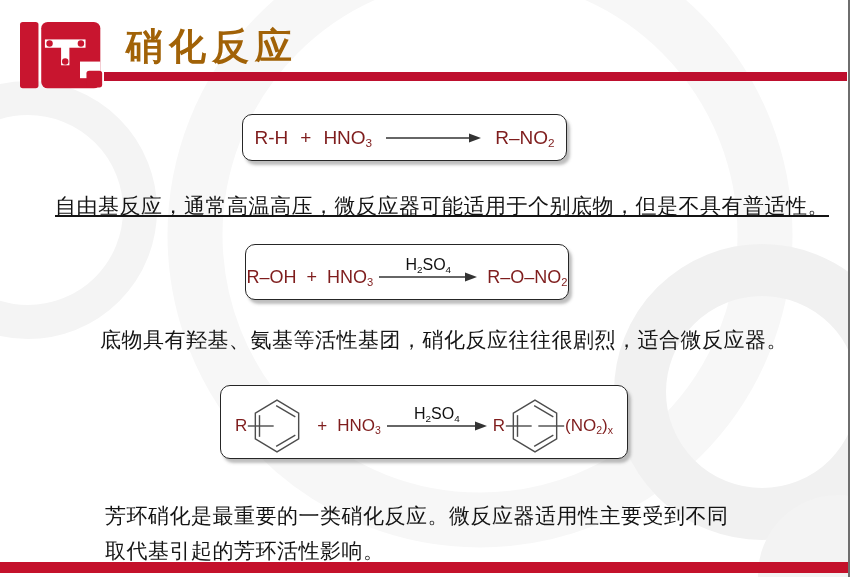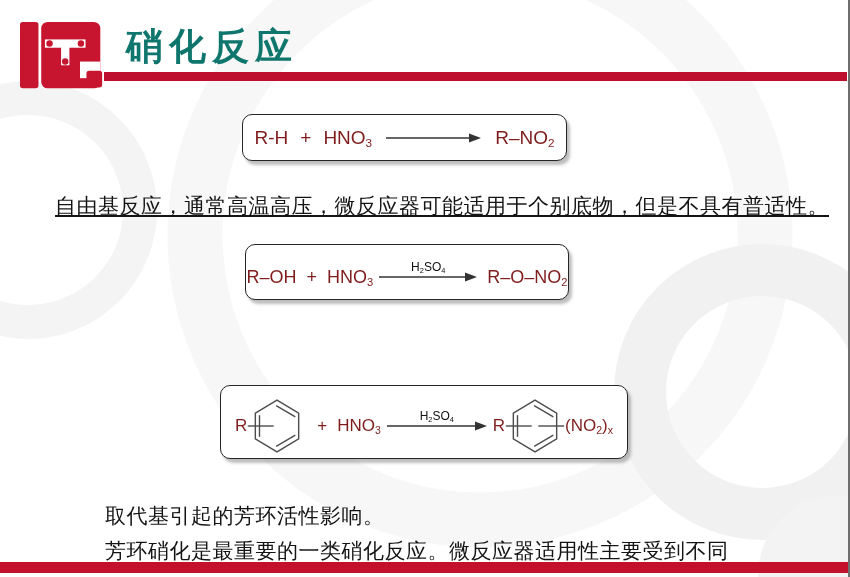--- a/index.html
+++ b/index.html
@@ -9,21 +9,21 @@
     background:#ffffff;
     overflow:hidden;
     font-family:"Liberation Serif","DejaVu Serif",serif;
   }
   
   #watermark{position:absolute;inset:0;z-index:0;pointer-events:none;}
   
   #logo{position:absolute;left:8px;top:8px;width:96px;height:85px;z-index:2;}
   #page-title{
     position:absolute;left:126px;top:22px;z-index:2;
-    font-size:37px;font-weight:700;color:#0f766e;letter-spacing:6px;margin:0;
+    font-size:37px;font-weight:700;color:#a16207;letter-spacing:6px;margin:0;
     font-family:"Liberation Serif","DejaVu Serif",serif;
   }
   #title-underline{
     position:absolute;left:104px;top:72px;width:743px;height:9px;
     background:#be0f2e;z-index:2;
   }
   
   .eq-box{
     position:absolute;z-index:2;background:#fff;
     border:1.6px solid #262626;border-radius:10px;
@@ -32,21 +32,21 @@
   }
   .chem{font-family:"Liberation Sans","DejaVu Sans",sans-serif;color:#7f1d1d;}
   .t19{font-size:19px;}
   .t18{font-size:18px;}
   .t17{font-size:17px;}
   .sb{font-size:0.62em;position:relative;top:0.28em;}
   .gap6{width:6px;}.gap10{width:10px;}.gap12{width:12px;}.gap14{width:14px;}
   .arrow{position:relative;display:flex;align-items:center;}
   .cat{
     position:absolute;left:50%;transform:translateX(-50%);bottom:9px;
-    font-size:12px;white-space:nowrap;
+    font-size:16px;white-space:nowrap;
     font-family:"Liberation Sans","DejaVu Sans",sans-serif;color:#111;
   }
   #eq-box-1{left:242px;top:114px;width:323px;height:45px;}
   #eq-box-2{left:245px;top:244px;width:324px;height:56px;padding-top:10px;box-sizing:border-box;}
   #eq-box-3{left:220px;top:385px;width:408px;height:74px;padding-top:8px;box-sizing:border-box;}
   
   .para{
     position:absolute;z-index:2;color:#141414;
     font-size:21px;white-space:nowrap;letter-spacing:0.5px;
   }
@@ -119,20 +119,21 @@
       <span class="cat"><span>H</span><span class="sb">2</span><span>SO</span><span class="sb">4</span></span>
       <svg width="98" height="12" viewBox="0 0 98 12">
         <line x1="0" y1="6" x2="87" y2="6" stroke="#333" stroke-width="1.6"></line>
         <polygon points="98,6 86,1.6 86,10.4" fill="#333"></polygon>
       </svg>
     </span>
     <span class="gap10"></span>
     <span class="chem t18"><span>R–O–NO</span><span class="sb">2</span></span>
   </div>
 
+  <div id="para-2" class="para">底物具有羟基、氨基等活性基团，硝化反应往往很剧烈，适合微反应器。</div>
 
   <div id="eq-box-3" class="eq-box">
     <span class="chem t17">R</span>
     <svg width="60" height="62" viewBox="0 0 72 74">
       <path d="M36,6 L62,21.5 L62,52.5 L36,68 L10,52.5 L10,21.5 Z" fill="none" stroke="#4d4d4d" stroke-width="1.7"></path>
       <line x1="15" y1="24" x2="15" y2="50" stroke="#4d4d4d" stroke-width="1.7"></line>
       <line x1="35" y1="12.5" x2="58" y2="26" stroke="#4d4d4d" stroke-width="1.7"></line>
       <line x1="58" y1="48" x2="35" y2="61.5" stroke="#4d4d4d" stroke-width="1.7"></line>
       <line x1="1" y1="37" x2="32" y2="37" stroke="#4d4d4d" stroke-width="1.7"></line>
     </svg>
@@ -155,20 +156,20 @@
       <line x1="15" y1="24" x2="15" y2="50" stroke="#4d4d4d" stroke-width="1.7"></line>
       <line x1="35" y1="12.5" x2="58" y2="26" stroke="#4d4d4d" stroke-width="1.7"></line>
       <line x1="58" y1="48" x2="35" y2="61.5" stroke="#4d4d4d" stroke-width="1.7"></line>
       <line x1="1" y1="37" x2="32" y2="37" stroke="#4d4d4d" stroke-width="1.7"></line>
       <line x1="40" y1="37" x2="71" y2="37" stroke="#4d4d4d" stroke-width="1.7"></line>
     </svg>
     <span class="chem t17"><span>(NO</span><span class="sb">2</span><span>)</span><span class="sb">x</span></span>
   </div>
 
   <div id="para-3" class="para">
+    <div>芳环硝化是最重要的一类硝化反应。微反应器适用性主要受到不同</div>
     <div>取代基引起的芳环活性影响。</div>
-    <div>芳环硝化是最重要的一类硝化反应。微反应器适用性主要受到不同</div>
   </div>
 
   <div id="footer-bar"></div>
   <div id="right-border"></div>
 
 </div>
 
 </body></html>

